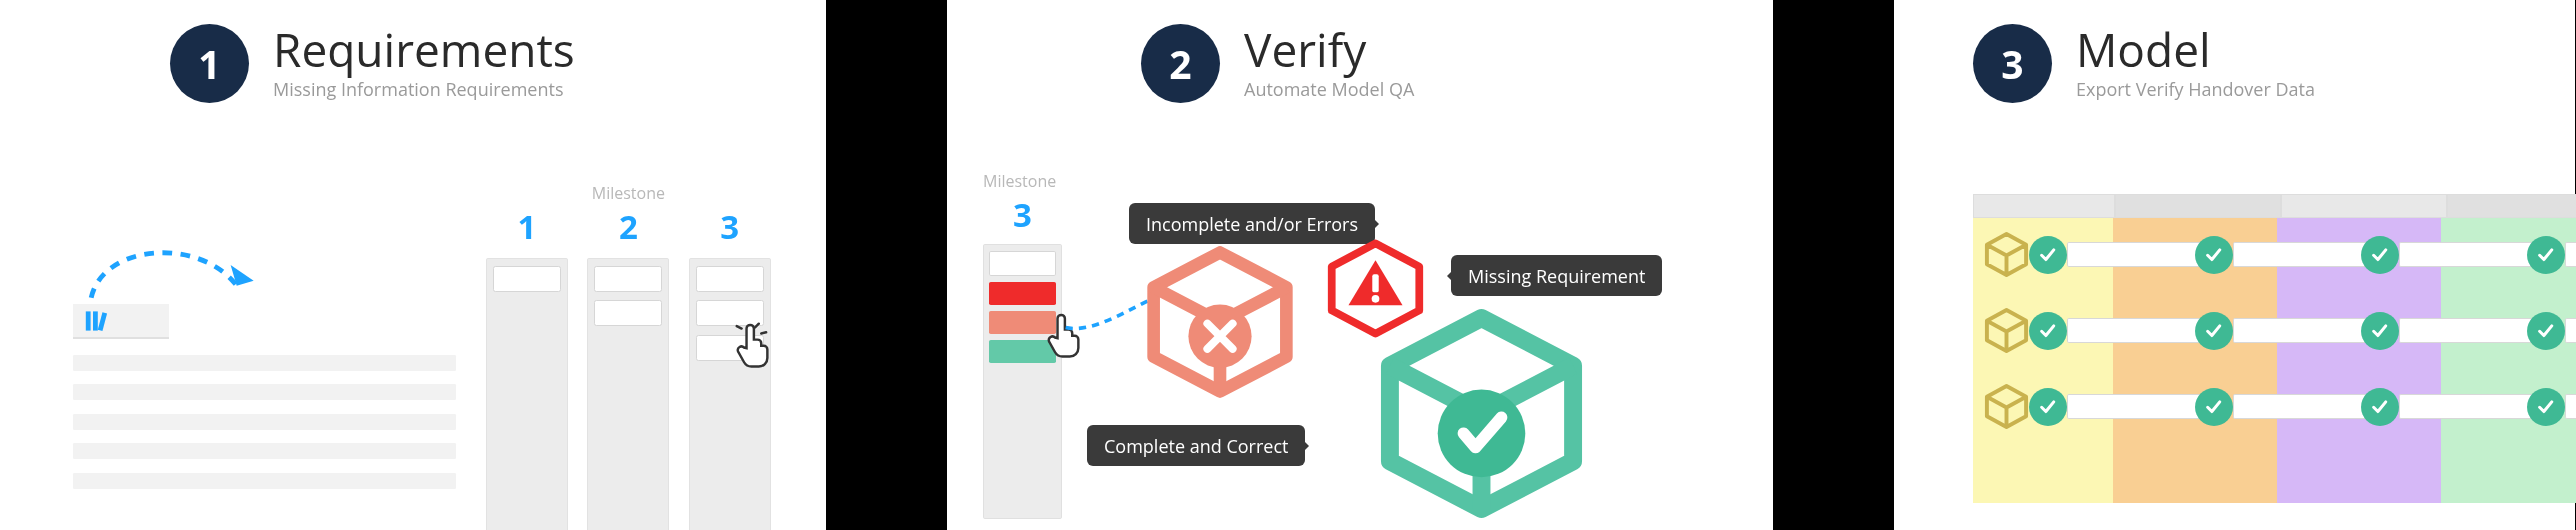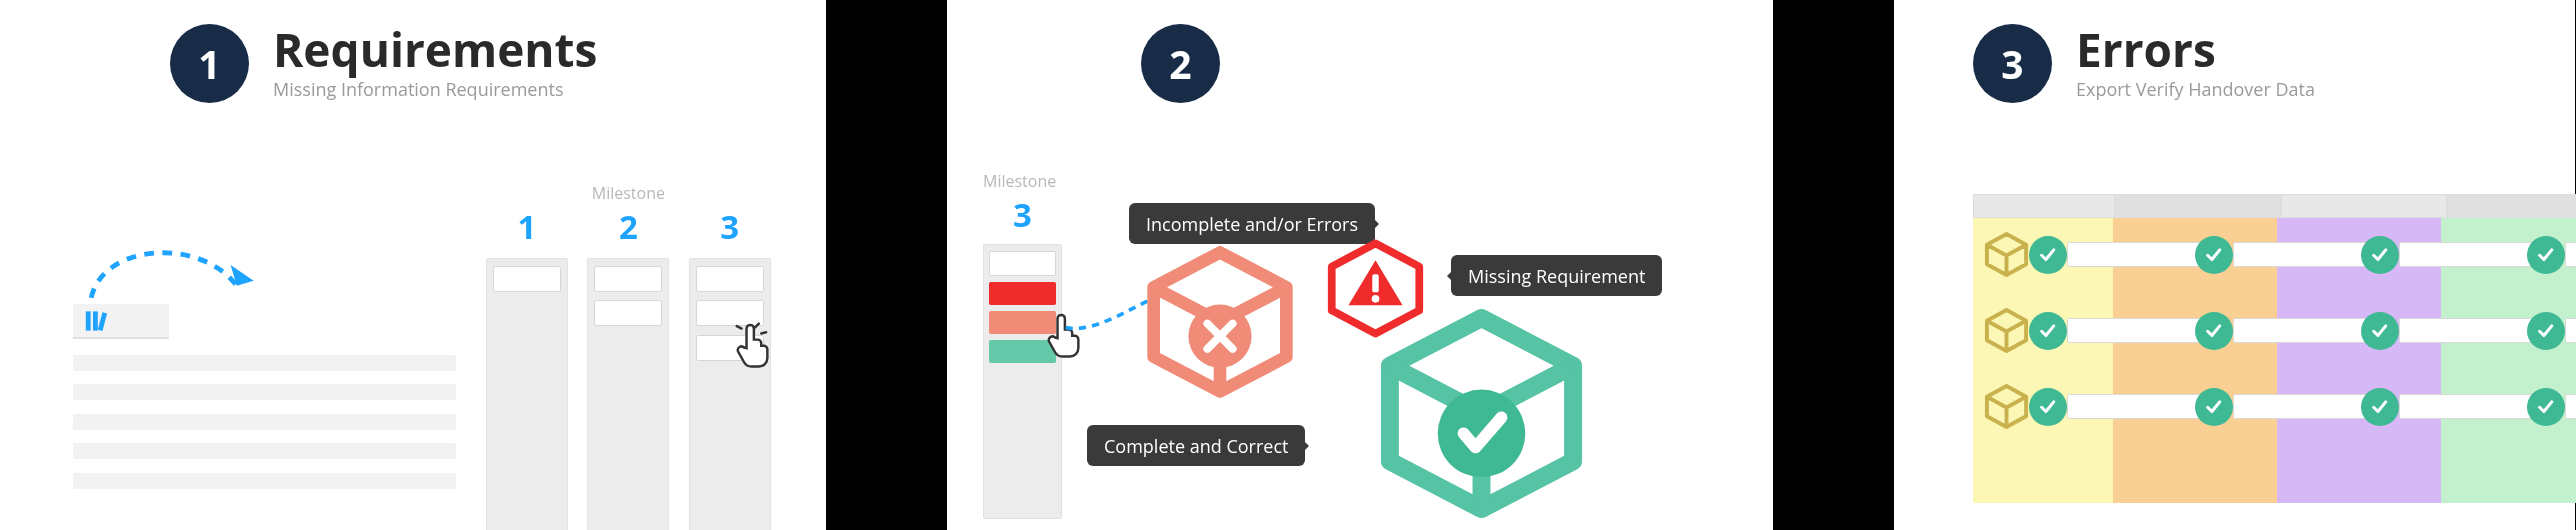--- a/index.html
+++ b/index.html
@@ -3,21 +3,21 @@
 <meta charset="utf-8">
 <style>
   html,body{margin:0;padding:0;background:#000;font-family:"Open Sans","Segoe UI",Arial,sans-serif;}
   .stage{display:flex;width:2576px;height:531px;}
   .panel{background:#fff;height:531px;position:relative;}
   .gap{background:#000;height:531px;}
   
   .hdr{position:absolute;display:flex;align-items:center;}
   .numcircle{width:79px;height:79px;border-radius:50%;background:#182c48;color:#fff;display:flex;align-items:center;justify-content:center;font-size:39px;font-weight:700;}
   .titles{margin-left:24px;}
-  .title{font-size:46px;font-weight:700;color:#2a2a2a;line-height:1;}
+  .title{font-size:46px;font-weight:400;color:#2a2a2a;line-height:1;}
   .subtitle{font-size:18px;color:#9a9a9a;margin-top:4.9px;}
   
   .req-doc{position:absolute;left:73px;top:304px;width:383px;}
   .req-doc .toprow{display:flex;align-items:flex-end;margin-bottom:16px;}
   .req-doc .tab{width:85px;height:33px;background:#f2f2f2;border-bottom:2.4px solid #e0e0e0;display:flex;align-items:center;padding-left:11px;}
   .req-doc .tab svg{width:30px;height:24px;}
   .req-doc .bar{height:16px;background:#f2f2f2;border-radius:1.2px;margin-bottom:13.4px;}
   .arrowcurve{position:absolute;left:79px;top:225px;}
   .milestones{position:absolute;left:486px;top:182px;display:flex;gap:19.4px;}
   .mcol{width:82px;}
@@ -124,20 +124,24 @@
         </div>
       </div>
     </div>
   </div>
 
   <div class="gap" style="width:121px;"></div>
 
   <div class="panel" style="width:826px;">
     <div class="hdr" style="left:194px;top:24px;">
       <div class="numcircle">2</div>
+      <div class="titles">
+        <div class="title">Verify</div>
+        <div class="subtitle">Automate Model QA</div>
+      </div>
     </div>
 
     <div class="v-mile">
       <div class="lbl">Milestone</div>
       <div class="num">3</div>
       <div class="v-track">
         <div class="slot empty"></div>
         <div class="slot red"></div>
         <div class="slot salmon"></div>
         <div class="slot teal"></div>
@@ -177,21 +181,21 @@
       <path d="M92 130 l12 14 l26 -30" stroke="#fff" stroke-width="12" fill="none" stroke-linecap="round" stroke-linejoin="round"></path>
     </svg>
   </div>
 
   <div class="gap" style="width:121px;"></div>
 
   <div class="panel" style="width:681px;">
     <div class="hdr" style="left:79px;top:24px;">
       <div class="numcircle">3</div>
       <div class="titles">
-        <div class="title">Errors</div>
+        <div class="title">Model</div>
         <div class="subtitle">Export Verify Handover Data</div>
       </div>
     </div>
 
     <div class="exp-grid">
       <div class="exp-top">
         <div class="topcell" style="width:140px;background:#e8e8e8"></div>
         <div class="topcell" style="width:164px;background:#e0e0e0"></div>
         <div class="topcell" style="width:164px;background:#e8e8e8"></div>
         <div class="topcell" style="width:164px;background:#e0e0e0"></div>

